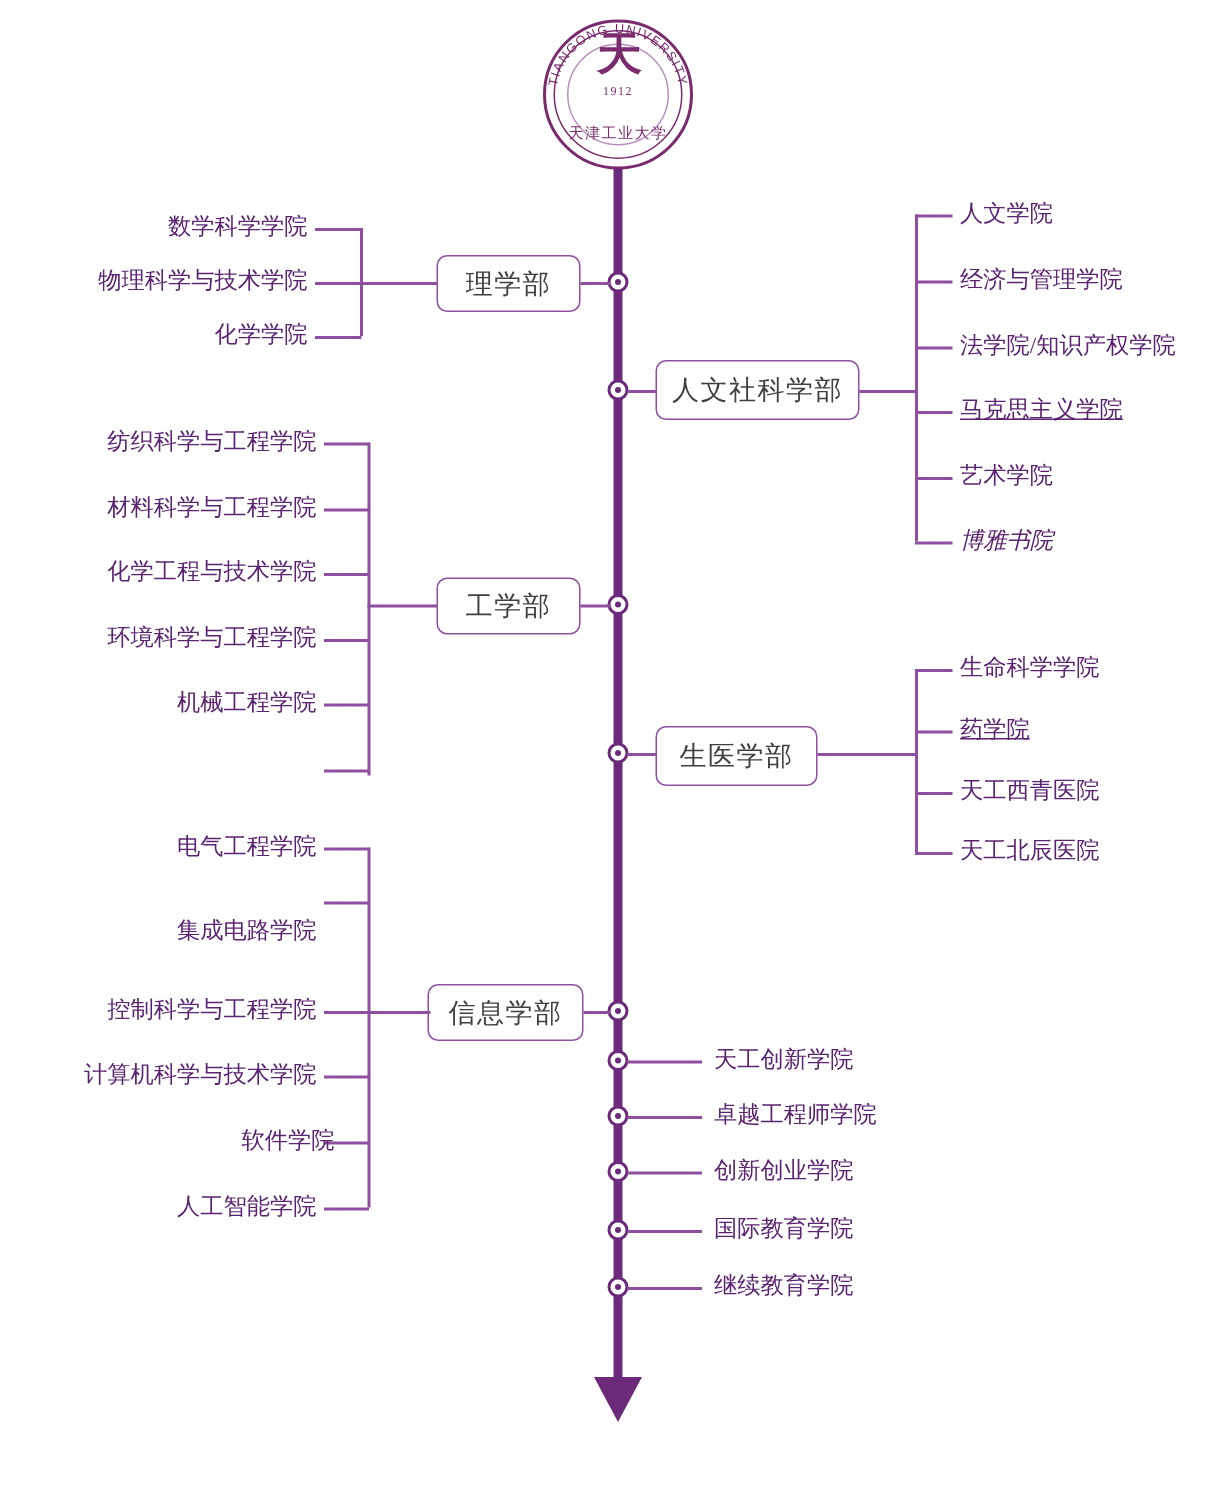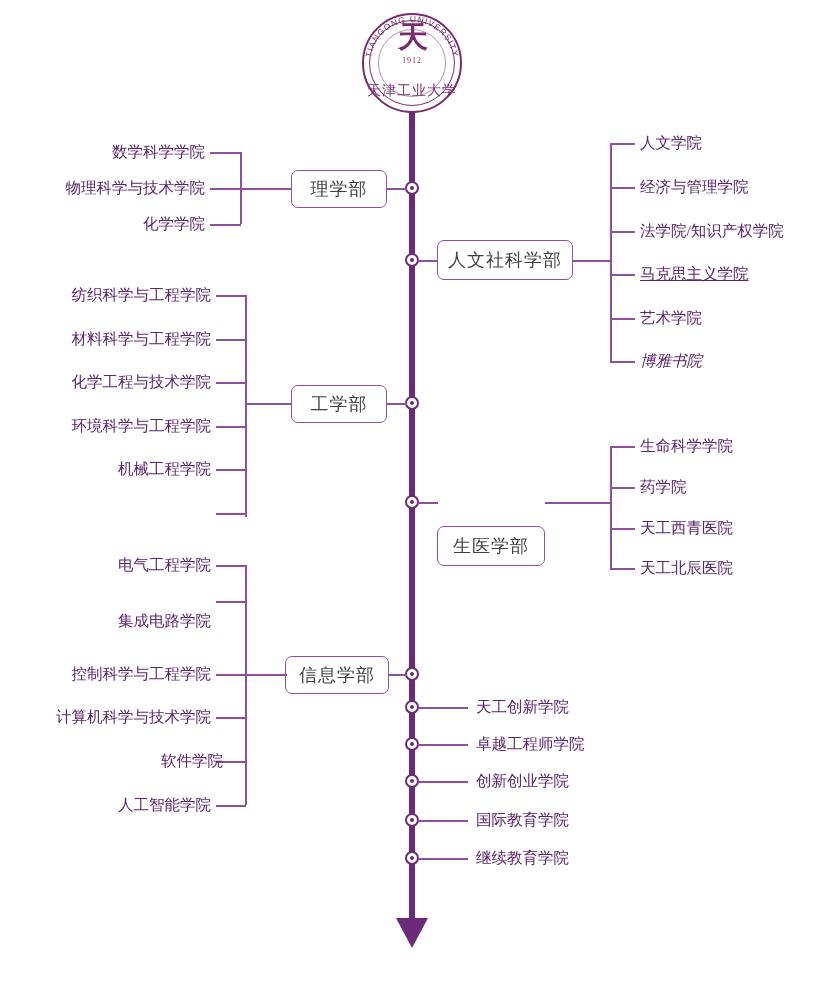--- a/index.html
+++ b/index.html
@@ -36,21 +36,21 @@
     position:absolute;left:0;top:14px;width:110px;text-align:center;
     font-size:30px;line-height:30px;color:#7a2b6e;font-weight:bold;
     letter-spacing:-2px;
   }
   .logo .year{
     position:absolute;left:0;top:48px;width:110px;text-align:center;
     font-size:8px;color:#7a2b6e;letter-spacing:1px;
   }
   .logo .cn{
     position:absolute;left:0;top:74px;width:110px;text-align:center;
-    font-size:14px;color:#7a2b6e;letter-spacing:1px;
+    font-size:10px;color:#7a2b6e;letter-spacing:1px;
   }
   .logo .arcTop{
     position:absolute;left:0;top:0;width:110px;height:110px;
   }
   .logo .arcTop text{ font-size:8.5px; fill:#7a2b6e; letter-spacing:1px;
     font-family:"Liberation Sans",sans-serif;}
 
   
   .trunk{
     position:absolute;left:409px;top:112px;width:6px;height:810px;
@@ -170,30 +170,30 @@
   <div class="h" style="left:216px;top:426px;width:30px;"></div>
   <div class="h" style="left:216px;top:469px;width:30px;"></div>
   <div class="h" style="left:216px;top:513px;width:30px;"></div>
   <div class="leaf left" style="left:0;top:285px;width:211px;">纺织科学与工程学院</div>
   <div class="leaf left" style="left:0;top:329px;width:211px;">材料科学与工程学院</div>
   <div class="leaf left" style="left:0;top:372px;width:211px;">化学工程与技术学院</div>
   <div class="leaf left" style="left:0;top:416px;width:211px;">环境科学与工程学院</div>
   <div class="leaf left" style="left:0;top:459px;width:211px;">机械工程学院</div>
 
   <div class="node" style="left:405px;top:495px;"></div>
-  <div class="divbox" style="left:437px;top:484px;width:108px;height:40px;margin-top:42px;">生医学部</div>
+  <div class="divbox" style="left:437px;top:484px;width:108px;height:40px;">生医学部</div>
   <div class="h" style="left:418px;top:502px;width:20px;"></div>
   <div class="v" style="left:610px;top:446px;height:122px;"></div>
   <div class="h" style="left:545px;top:502px;width:66px;"></div>
   <div class="h" style="left:610px;top:446px;width:25px;"></div>
   <div class="h" style="left:610px;top:487px;width:25px;"></div>
   <div class="h" style="left:610px;top:528px;width:25px;"></div>
   <div class="h" style="left:610px;top:568px;width:25px;"></div>
   <div class="leaf right" style="left:640px;top:436px;">生命科学学院</div>
-  <div class="leaf right" style="left:640px;top:477px;">药学院</div>
+  <div class="leaf right" style="left:640px;top:477px;text-decoration:underline;">药学院</div>
   <div class="leaf right" style="left:640px;top:518px;">天工西青医院</div>
   <div class="leaf right" style="left:640px;top:558px;">天工北辰医院</div>
 
   <div class="node" style="left:405px;top:667px;"></div>
   <div class="divbox" style="left:285px;top:656px;width:104px;height:38px;">信息学部</div>
   <div class="h" style="left:389px;top:674px;width:18px;"></div>
   <div class="v" style="left:245px;top:565px;height:240px;"></div>
   <div class="h" style="left:245px;top:674px;width:42px;"></div>
   <div class="h" style="left:216px;top:565px;width:30px;"></div>
   <div class="h" style="left:216px;top:601px;width:30px;"></div>

